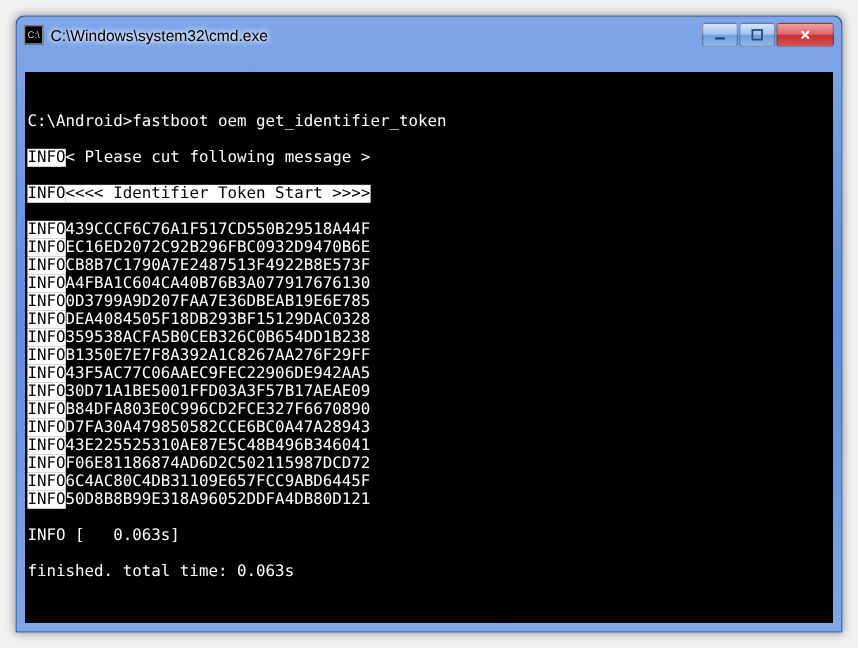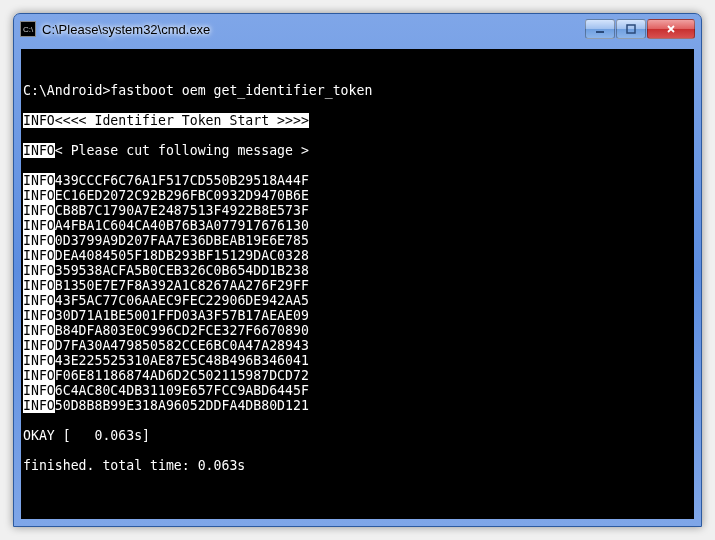--- a/index.html
+++ b/index.html
@@ -71,21 +71,21 @@
   color: #2a4a7a;
 }
 .win-btn.close {
   width: 48px;
   background: linear-gradient(to bottom, #f0a0a0 0%, #e06060 50%, #c83030 51%, #d85050 100%);
   color: #fff;
 }
 .win-btn svg { width: 12px; height: 12px; }
 .content-frame {
   flex: 1;
-  margin: 5px 7px 7px 7px;
+  margin: 16px 7px 7px 7px;
   background: #000;
   overflow-y: auto;
   overflow-x: hidden;
   position: relative;
 }
 .terminal {
   font-family: "Lucida Console", "Consolas", monospace;
   font-size: 13.2px;
   line-height: 15px;
   color: #fff;
@@ -115,21 +115,21 @@
 }
 </style>
 </head>
 <body>
 
 <div class="window">
   <div class="titlebar">
     <div class="title-icon">
       <span>C:\</span>
     </div>
-    <div class="title-text">C:\Please\system32\cmd.exe</div>
+    <div class="title-text">C:\Windows\system32\cmd.exe</div>
     <div class="win-buttons">
       <div class="win-btn min">
         <svg viewBox="0 0 12 12">
             <rect x="2" y="8" width="8" height="2" fill="currentColor"></rect>
           </svg>
       </div>
       <div class="win-btn max">
         <svg viewBox="0 0 12 12">
             <rect x="2" y="2" width="8" height="8" fill="none" stroke="currentColor" stroke-width="1.5"></rect>
           </svg>
@@ -139,22 +139,22 @@
             <path d="M3 3 L9 9 M9 3 L3 9" stroke="currentColor" stroke-width="1.8" fill="none"></path>
           </svg>
       </div>
     </div>
   </div>
 
   <div class="content-frame">
     <div class="terminal">
 <span class="line"></span>
 <span class="line">C:\Android&gt;fastboot oem get_identifier_token</span>
+<span class="line"><span class="inv">INFO</span><span>&lt; Please cut following message &gt;</span></span>
 <span class="line"><span class="inv">INFO</span><span class="inv">&lt;&lt;&lt;&lt; Identifier Token Start &gt;&gt;&gt;&gt;</span></span>
-<span class="line"><span class="inv">INFO</span><span>&lt; Please cut following message &gt;</span></span>
 <div id="token-rows"><span class="line"><span class="inv">INFO</span><span>439CCCF6C76A1F517CD550B29518A44F</span></span><span class="line"><span class="inv">INFO</span><span>EC16ED2072C92B296FBC0932D9470B6E</span></span><span class="line"><span class="inv">INFO</span><span>CB8B7C1790A7E2487513F4922B8E573F</span></span><span class="line"><span class="inv">INFO</span><span>A4FBA1C604CA40B76B3A077917676130</span></span><span class="line"><span class="inv">INFO</span><span>0D3799A9D207FAA7E36DBEAB19E6E785</span></span><span class="line"><span class="inv">INFO</span><span>DEA4084505F18DB293BF15129DAC0328</span></span><span class="line"><span class="inv">INFO</span><span>359538ACFA5B0CEB326C0B654DD1B238</span></span><span class="line"><span class="inv">INFO</span><span>B1350E7E7F8A392A1C8267AA276F29FF</span></span><span class="line"><span class="inv">INFO</span><span>43F5AC77C06AAEC9FEC22906DE942AA5</span></span><span class="line"><span class="inv">INFO</span><span>30D71A1BE5001FFD03A3F57B17AEAE09</span></span><span class="line"><span class="inv">INFO</span><span>B84DFA803E0C996CD2FCE327F6670890</span></span><span class="line"><span class="inv">INFO</span><span>D7FA30A479850582CCE6BC0A47A28943</span></span><span class="line"><span class="inv">INFO</span><span>43E225525310AE87E5C48B496B346041</span></span><span class="line"><span class="inv">INFO</span><span>F06E81186874AD6D2C502115987DCD72</span></span><span class="line"><span class="inv">INFO</span><span>6C4AC80C4DB31109E657FCC9ABD6445F</span></span><span class="line"><span class="inv">INFO</span><span>50D8B8B99E318A96052DDFA4DB80D121</span></span></div>
-<span class="line">OKAY [   0.063s]</span>
+<span class="line">INFO [   0.063s]</span>
 <span class="line">finished. total time: 0.063s</span>
 <span class="line"></span>
 
     </div>
   </div>
 </div>
 
 </body></html>

